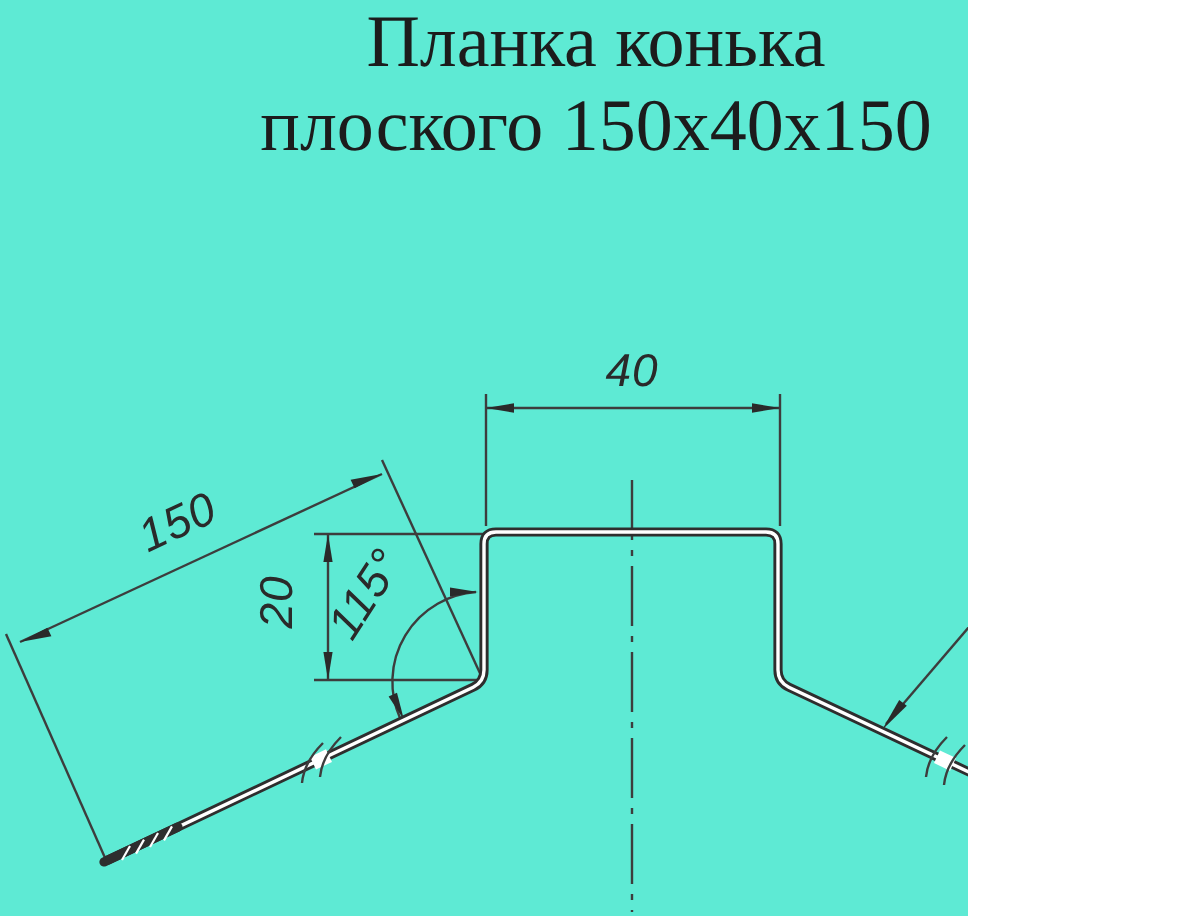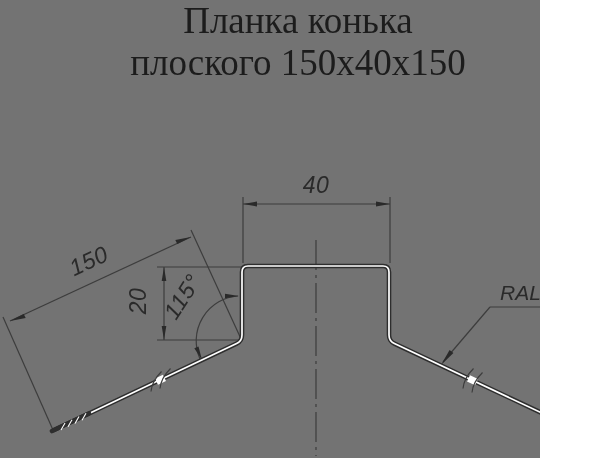--- a/index.html
+++ b/index.html
@@ -2,23 +2,23 @@
 <html><head>
 <meta charset="utf-8">
 <style>
   html, body {
     margin: 0;
     padding: 0;
     background: #ffffff;
   }
   .page {
     position: relative;
-    width: 540px;
+    width: 484px;
     height: 458px;
-    background: #737373;
+    background: #5eead4;
     overflow: hidden;
     font-family: "Liberation Serif", serif;
   }
   .page svg {
     display: block;
     width: 600px;
     height: 458px;
   }
   .title-text {
     font-family: "Liberation Serif", serif;

